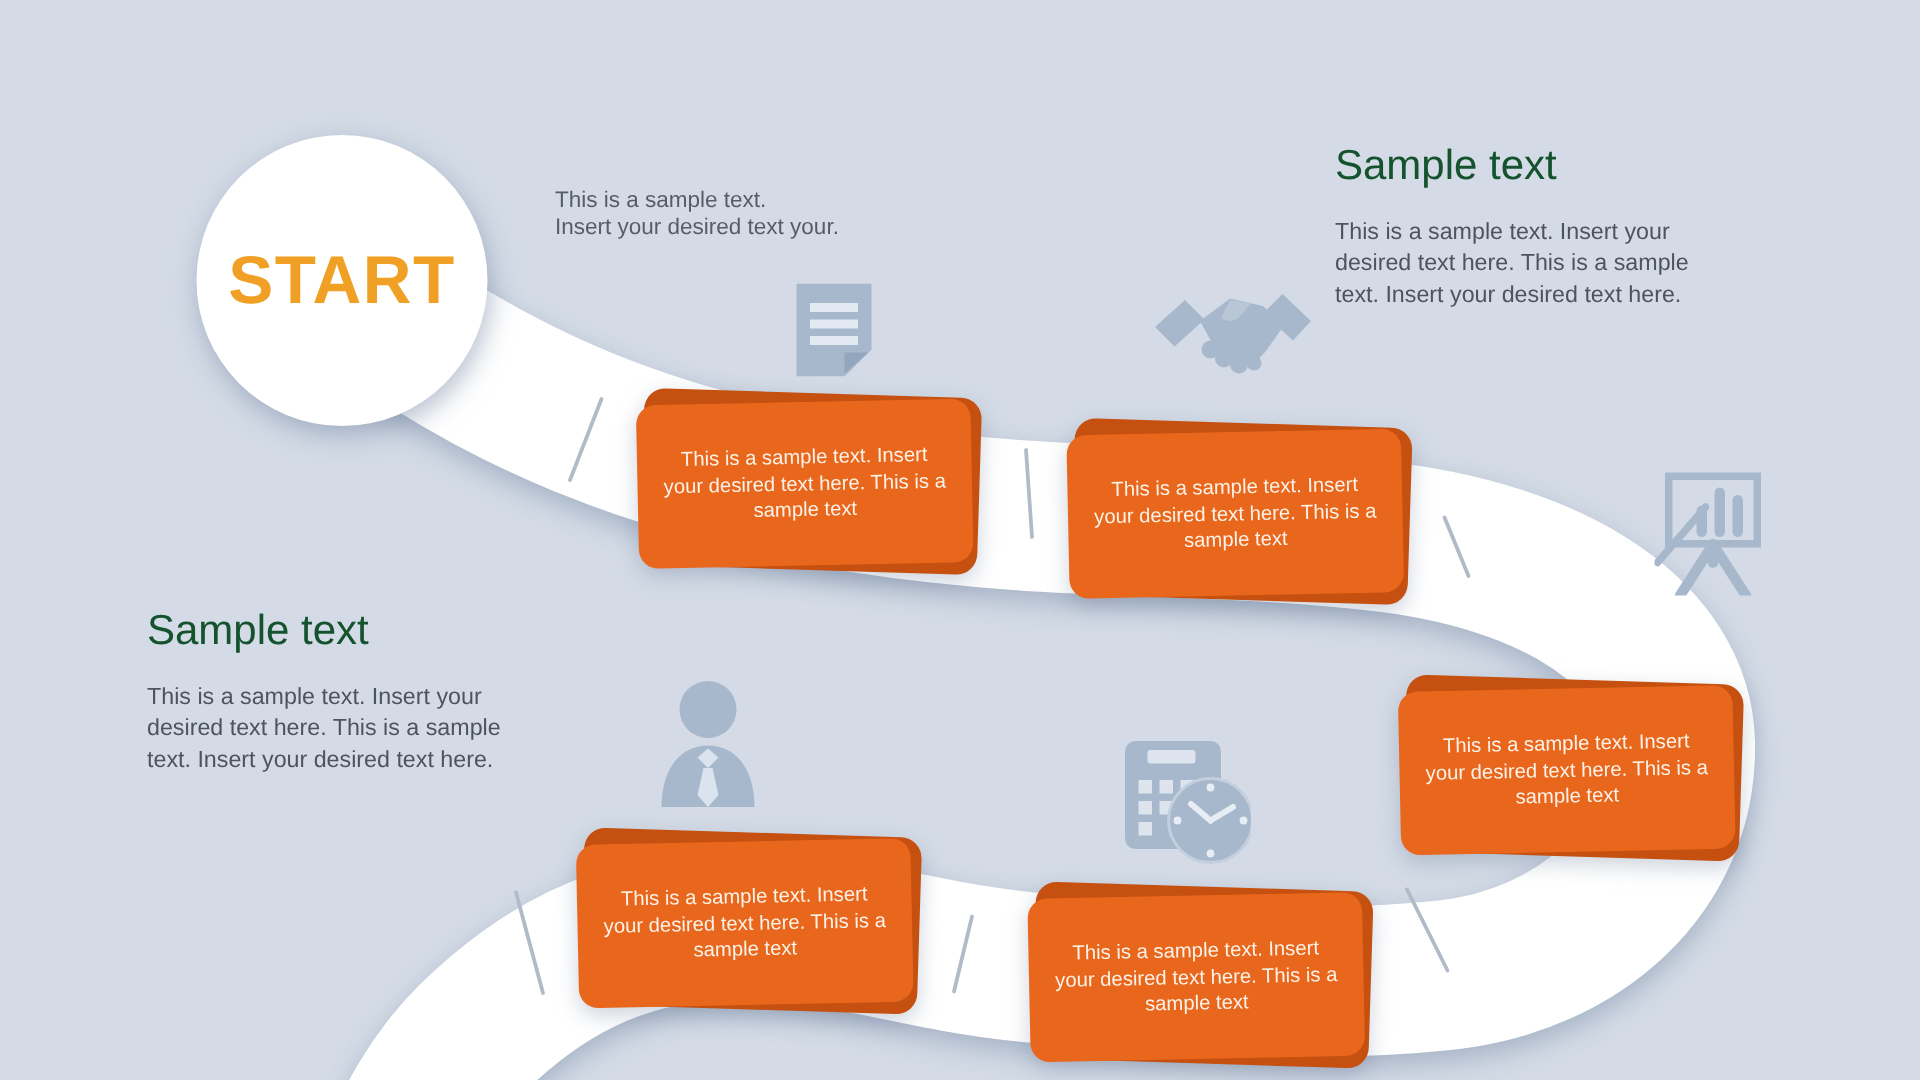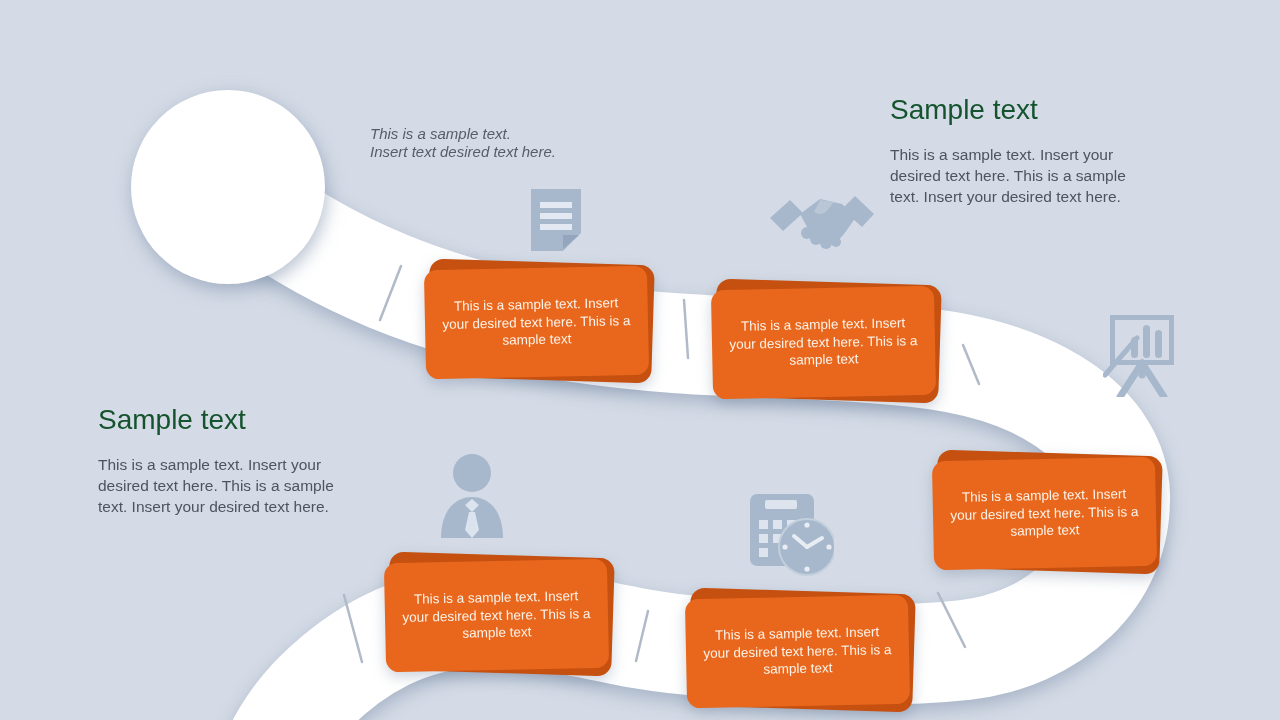--- a/index.html
+++ b/index.html
@@ -65,24 +65,25 @@
       <line x1="963" y1="345" x2="979" y2="384"></line>
       <line x1="344" y1="595" x2="362" y2="662"></line>
       <line x1="648" y1="611" x2="636" y2="661"></line>
       <line x1="938" y1="593" x2="965" y2="647"></line>
     </g>
     <g class="circle-group">
       <circle cx="228" cy="187" r="97" fill="#ffffff"></circle>
     </g>
   </svg>
 
-
-  <div class="abs note" style="left:370px;top:125px;font-style:italic;">
+  <div class="abs start-label">START</div>
+
+  <div class="abs note" style="left:370px;top:125px;">
     <div>This is a sample text.</div>
-    <div>Insert text desired text here.</div>
+    <div>Insert your desired text your.</div>
   </div>
 
   <div class="abs" style="left:890px;top:94px;width:256px;">
     <div class="h-title">Sample text</div>
     <div class="h-body" style="margin-top:18px;">This is a sample text. Insert your desired text here. This is a sample text. Insert your desired text here.</div>
   </div>
 
   <div class="abs" style="left:98px;top:404px;width:258px;">
     <div class="h-title">Sample text</div>
     <div class="h-body" style="margin-top:18px;">This is a sample text. Insert your desired text here. This is a sample text. Insert your desired text here.</div>

